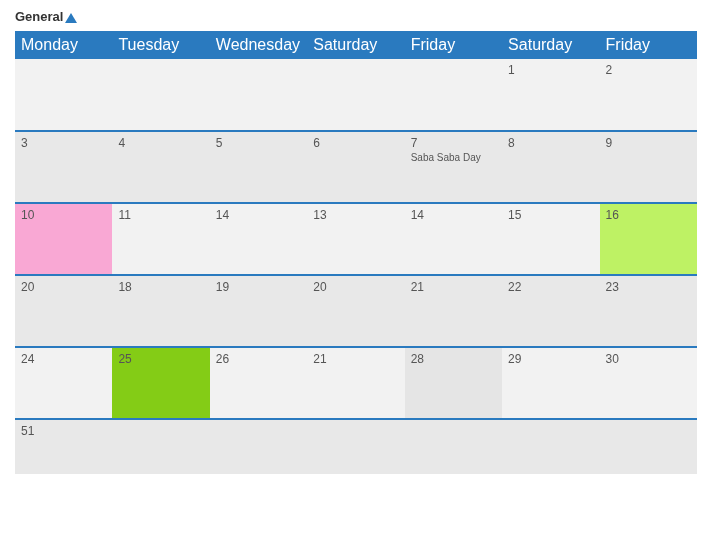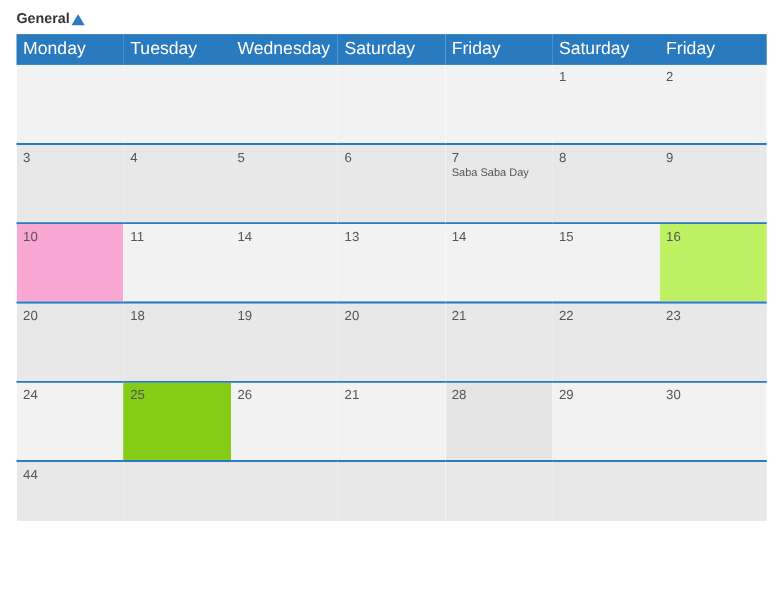--- a/index.html
+++ b/index.html
@@ -242,21 +242,21 @@
           </td>
           <td class="row-border-top" style="background: rgb(242, 242, 242);">
             <span class="day-number">29</span>
           </td>
           <td class="row-border-top" style="background: rgb(242, 242, 242);">
             <span class="day-number">30</span>
           </td>
         </tr>
         <tr class="last-row">
           <td class="row-border-top" style="background: rgb(232, 232, 232);">
-            <span class="day-number">44</span>
+            <span class="day-number">51</span>
           </td>
           <td class="row-border-top empty-cell" style="background: rgb(232, 232, 232);"></td>
           <td class="row-border-top empty-cell" style="background: rgb(232, 232, 232);"></td>
           <td class="row-border-top empty-cell" style="background: rgb(232, 232, 232);"></td>
           <td class="row-border-top empty-cell" style="background: rgb(232, 232, 232);"></td>
           <td class="row-border-top empty-cell" style="background: rgb(232, 232, 232);"></td>
           <td class="row-border-top empty-cell" style="background: rgb(232, 232, 232);"></td>
         </tr>
       </tbody>
   </table>

